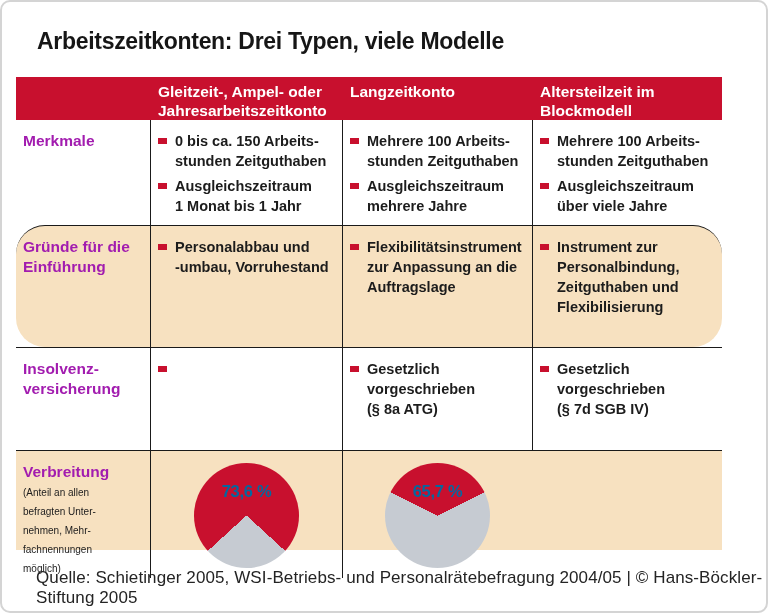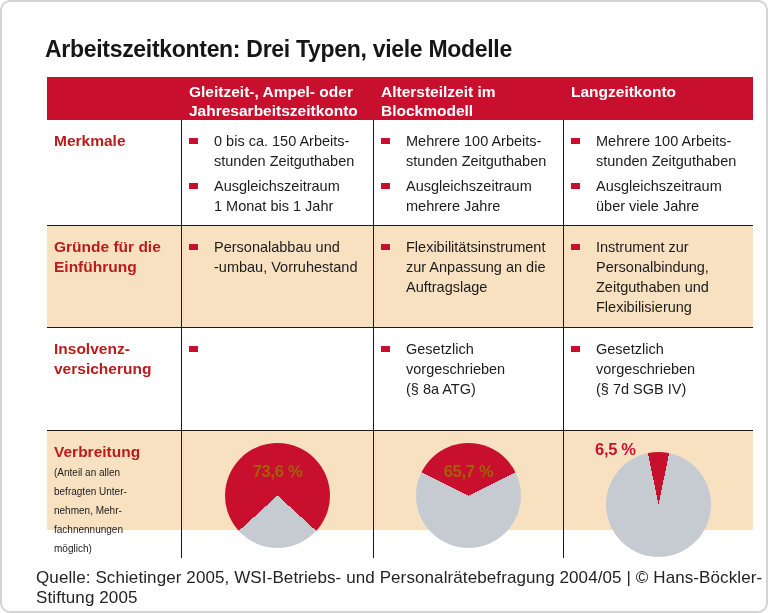--- a/index.html
+++ b/index.html
@@ -8,73 +8,73 @@
     --pie-gray:#C6CBD2;
     --line:#1A1A1A;
   }
   html,body{margin:0;padding:0;background:#ffffff;}
   body{font-family:"Liberation Sans","DejaVu Sans",sans-serif;color:#1c1c1c;}
   .canvas{
     position:relative;width:768px;height:613px;box-sizing:border-box;
     background:#fff;border:2px solid #d4d4d4;border-radius:10px;overflow:hidden;
   }
   .title{
-    position:absolute;left:31px;top:22px;margin:12px;
+    position:absolute;left:31px;top:22px;margin:4px;
     font-size:23px;font-weight:bold;letter-spacing:-0.3px;color:#161616;
   }
-  .table{position:absolute;left:45px;top:75px;width:706px;}
+  .table{position:absolute;left:14px;top:75px;width:706px;}
   .row{display:grid;grid-template-columns:134px 192px 190px 190px;box-sizing:border-box;}
   .header-row{height:43px;background:var(--red);}
   .hc{
     color:#fff;font-weight:bold;font-size:15.5px;line-height:19px;
     padding:5px 4px 0 8px;white-space:pre-line;box-sizing:border-box;
   }
   .body-row{background:#fff;}
   .body-row.beige{background:var(--beige);}
   .body-row .cell{box-sizing:border-box;}
   .body-row .cell + .cell{border-left:1.5px solid var(--line);}
   .sep{border-top:1.5px solid var(--line);}
   .r1{height:105px;}
-  .r2{height:102px;}
+  .r2{height:122px;border-radius:29px;}
   .r3{height:103px;}
   .r4{height:100px;}
   .label-cell{padding:11px 5px 0 7px;}
-  .row-label{font-weight:bold;font-size:15.5px;line-height:20px;white-space:pre-line;color:#b91c1c;}
+  .row-label{font-weight:bold;font-size:15.5px;line-height:20px;white-space:pre-line;color:#a21caf;}
   .row-note{font-size:10px;line-height:19px;white-space:pre-line;margin-top:1px;}
   ul.bullets{list-style:none;margin:0;padding:11px 4px 0 7px;}
-  ul.bullets li{display:flex;gap:16px;margin:0 0 5px 0;}
+  ul.bullets li{display:flex;gap:8px;margin:0 0 5px 0;font-weight:bold;}
   .sq{flex:none;width:9px;height:6px;background:var(--red);margin-top:7px;}
   .btxt{font-size:14.5px;line-height:20px;white-space:pre-line;}
   .pie-cell{position:relative;}
   .pie-wrap{position:relative;width:105px;margin:12px auto 0;}
   .pie-wrap.low{margin-top:21px;}
   .pie{width:105px;height:105px;border-radius:50%;}
   .pie-label{
     position:absolute;font-weight:bold;font-size:16.5px;letter-spacing:-0.3px;white-space:nowrap;
   }
-  .pie-label.inside{color:#a16207;top:19px;left:50%;transform:translateX(-50%);}
+  .pie-label.inside{color:#0369a1;top:19px;left:50%;transform:translateX(-50%);}
   .pie-label.outside{color:var(--red);top:-12px;left:-11px;}
   .source{position:absolute;left:34px;top:566px;font-size:17px;color:#242424;letter-spacing:0.1px;}
 </style>
 </head>
 <body>
 
 <div class="canvas">
 
   <h1 class="title">Arbeitszeitkonten: Drei Typen, viele Modelle</h1>
 
   <div class="table">
 
     <div class="row header-row">
       <div class="hc"></div>
       <div class="hc">Gleitzeit-, Ampel- oder
 Jahresarbeitszeitkonto</div>
+      <div class="hc">Langzeitkonto</div>
       <div class="hc">Altersteilzeit im
 Blockmodell</div>
-      <div class="hc">Langzeitkonto</div>
     </div>
 
     <div class="row body-row r1">
       <div class="cell label-cell">
         <div class="row-label">Merkmale</div>
       </div>
       <div class="cell">
         <ul class="bullets">
           <li>
               <span class="sq"></span>
@@ -203,25 +203,19 @@
           <div class="pie" style="background: conic-gradient(from -132.48deg, rgb(200, 16, 46) 0deg, rgb(200, 16, 46) 264.96deg, rgb(198, 203, 210) 264.96deg, rgb(198, 203, 210) 360deg);"></div>
           <div class="pie-label inside">73,6 %</div>
         </div>
       </div>
       <div class="cell pie-cell">
         <div class="pie-wrap">
           <div class="pie" style="background: conic-gradient(from -63.72deg, rgb(200, 16, 46) 0deg, rgb(200, 16, 46) 127.44deg, rgb(198, 203, 210) 127.44deg, rgb(198, 203, 210) 360deg);"></div>
           <div class="pie-label inside">65,7 %</div>
         </div>
       </div>
-      <div class="cell pie-cell">
-        <div class="pie-wrap low">
-          <div class="pie" style="background: conic-gradient(from -11.7deg, rgb(200, 16, 46) 0deg, rgb(200, 16, 46) 23.4deg, rgb(198, 203, 210) 23.4deg, rgb(198, 203, 210) 360deg);"></div>
-          <div class="pie-label outside">6,5 %</div>
-        </div>
-      </div>
     </div>
 
   </div>
 
   <div class="source">Quelle: Schietinger 2005, WSI-Betriebs- und Personalrätebefragung 2004/05 | © Hans-Böckler-Stiftung 2005</div>
 
 </div>
 
 </body></html>

